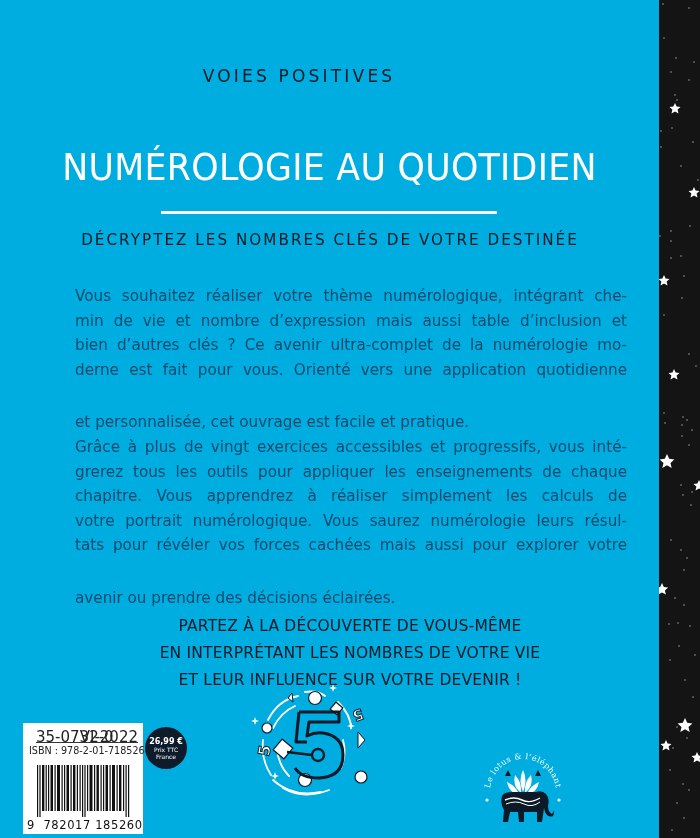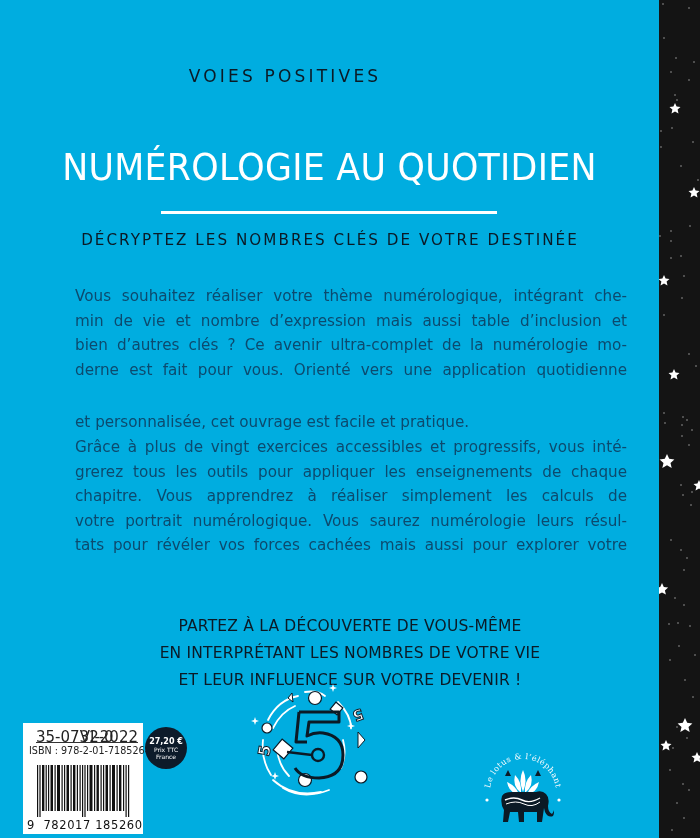--- a/index.html
+++ b/index.html
@@ -1,21 +1,21 @@
 <!DOCTYPE html>
 <html><head>
 <meta charset="utf-8">
 <style>
   html, body { margin: 0; padding: 0; }
   body { width: 700px; height: 838px; overflow: hidden; background: #00ade0; position: relative; font-family: "Liberation Sans", sans-serif; }
   .cover { position: absolute; left: 0; top: 0; width: 659px; height: 838px; background: #00ade0; }
   .spine { position: absolute; left: 659px; top: 0; width: 41px; height: 838px; background: #141414; overflow: hidden; }
   .spine svg { position: absolute; left: 0; top: 0; }
 
-  .series { position: absolute; left: 0; width: 570px; top: 66px; text-align: center; font-family: "DejaVu Sans", sans-serif; font-size: 17px; letter-spacing: 3.2px; color: #0b1a26; font-weight: normal; }
+  .series { position: absolute; left: 14px; width: 570px; top: 66px; text-align: center; font-family: "DejaVu Sans", sans-serif; font-size: 17px; letter-spacing: 3.2px; color: #0b1a26; font-weight: normal; }
   .title { position: absolute; left: 0; width: 659px; top: 146px; text-align: center; font-family: "DejaVu Sans", sans-serif; font-size: 37px; color: #ffffff; letter-spacing: 0.3px; font-weight: normal; transform: scaleX(0.94); transform-origin: center; }
   .divider { position: absolute; left: 161px; top: 211px; width: 336px; height: 3px; background: #ffffff; }
   .subtitle { position: absolute; left: 0; width: 660px; top: 230px; text-align: center; font-family: "DejaVu Sans", sans-serif; font-size: 16.5px; letter-spacing: 2.2px; color: #0b1a26; transform: scaleX(0.92); transform-origin: center; }
 
   .body-text { position: absolute; left: 75px; top: 284px; width: 552px; }
   .body-text p { margin: 0; color: #0c4a6e; font-family: "DejaVu Sans", sans-serif; font-size: 15.2px; line-height: 24.6px; text-align: justify; }
   .body-text .line { display: block; white-space: nowrap; text-align: justify; text-align-last: justify; }
   .body-text .line.last { text-align-last: left; margin-top: 28px; }
 
   .tagline { position: absolute; left: 0; width: 700px; top: 585px; text-align: center; color: #0b1a26; font-family: "DejaVu Sans", sans-serif; font-size: 15.5px; line-height: 27px; letter-spacing: 0.2px; margin-top: 28px; }
@@ -52,20 +52,21 @@
       <span class="line">Vous souhaitez réaliser votre thème numérologique, intégrant che-</span>
       <span class="line">min de vie et nombre d’expression mais aussi table d’inclusion et</span>
       <span class="line">bien d’autres clés ? Ce avenir ultra-complet de la numérologie mo-</span>
       <span class="line">derne est fait pour vous. Orienté vers une application quotidienne</span>
       <span class="line last">et personnalisée, cet ouvrage est facile et pratique.</span>
       <span class="line">Grâce à plus de vingt exercices accessibles et progressifs, vous inté-</span>
       <span class="line">grerez tous les outils pour appliquer les enseignements de chaque</span>
       <span class="line">chapitre. Vous apprendrez à réaliser simplement les calculs de</span>
       <span class="line">votre portrait numérologique. Vous saurez numérologie leurs résul-</span>
       <span class="line">tats pour révéler vos forces cachées mais aussi pour explorer votre</span>
+      <span class="line last">avenir ou prendre des décisions éclairées.</span>
     </p>
   </div>
 
   <div class="tagline">
     <span>PARTEZ À LA DÉCOUVERTE DE VOUS-MÊME</span>
     <span>EN INTERPRÉTANT LES NOMBRES DE VOTRE VIE</span>
     <span>ET LEUR INFLUENCE SUR VOTRE DEVENIR !</span>
   </div>
 
   <div class="barcode-box">
@@ -108,21 +109,21 @@
           <rect x="88.5" y="0" width="1.2" height="52"></rect>
         <rect x="91" y="0" width="1.2" height="52"></rect>
       </g>
     </svg>
     <div class="bc-digits">
       <span>9</span>&nbsp;&nbsp;<span>782017</span>&nbsp;<span>185260</span>
     </div>
   </div>
 
   <div class="price">
-    <span class="p1">27,20 €</span>
+    <span class="p1">26,99 €</span>
     <span class="p2">Prix TTC</span>
     <span class="p3">France</span>
   </div>
 
   <svg class="five-illustration" width="125" height="125" viewBox="0 0 125 125">
     <g fill="none" stroke="#ffffff" stroke-width="1.8" stroke-linecap="round">
       <path d="M25 40 Q35 20 55 16"></path>
       <path d="M30 48 Q38 32 52 26"></path>
       <path d="M62 12 Q75 10 82 16"></path>
       <path d="M95 22 Q108 35 108 48"></path>

